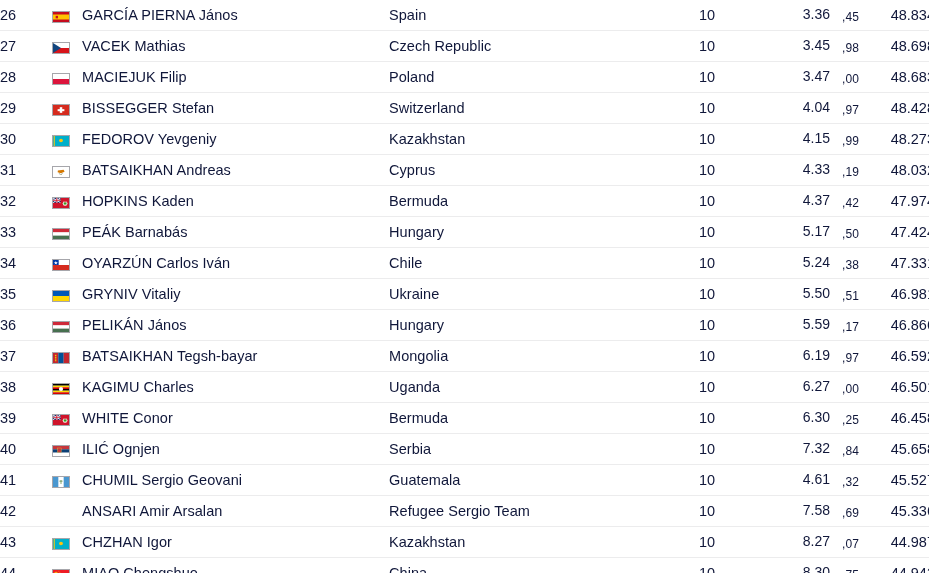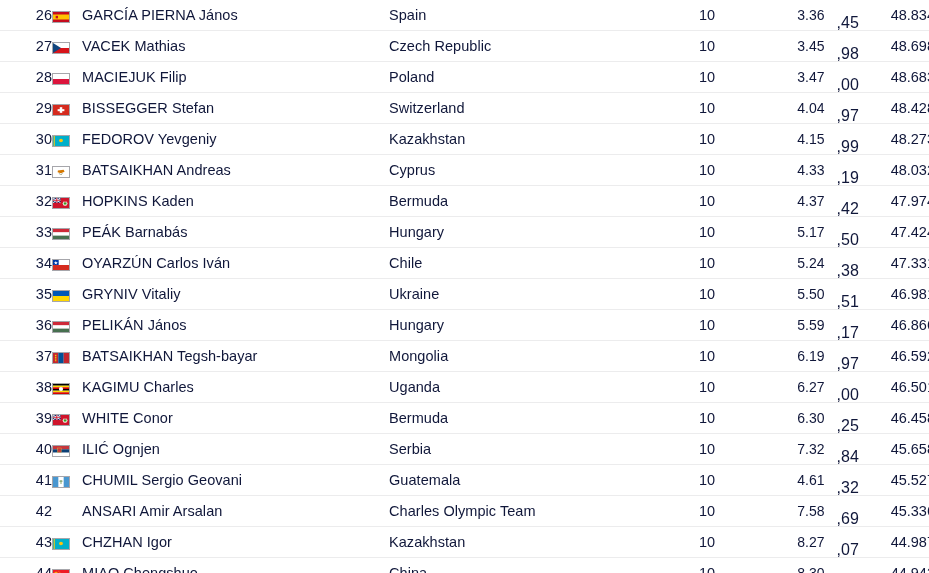--- a/index.html
+++ b/index.html
@@ -44,21 +44,20 @@
   .col-flag   { width: 30px;  text-align: left; }
   .col-name   { width: 307px; padding-left: 0px; text-align: left; }
   .col-country{ width: 310px; padding-left: 0px; text-align: left; }
   .col-laps   { width: 58px;  text-align: left; }
   .col-time   { width: 102px; text-align: right; padding-right: 1px; }
   .col-points { width: 70px;  text-align: right; padding-right: 0px; }
 
   .rank-cell {
     font-size: 14.5px;
     color: #10173a;
-    text-align: right;
   }
 
   .name-cell {
     letter-spacing: 0.05px;
   }
 
   .country-cell {
     letter-spacing: 0.05px;
   }
 
@@ -76,23 +75,23 @@
     background: #ddd;
     overflow: hidden;
     vertical-align: middle;
   }
   .flag.empty { border: none; background: none; }
   .flag svg { display: block; width: 100%; height: 100%; }
 
   
   .t-main { font-size: 14px; }
   .t-frac {
-    font-size: 16px;
+    font-size: 12px;
     position: relative;
-    top: 8px;
+    top: 2px;
     letter-spacing: 0.1px;
     padding-left: 12px;
   }
 
   .points-cell {
     font-size: 14.5px;
     
     position: relative;
     left: 6px;
   }
@@ -336,21 +335,21 @@
         <td class="col-name name-cell">CHUMIL Sergio Geovani</td>
         <td class="col-country country-cell">Guatemala</td>
         <td class="col-laps laps-cell">10</td>
         <td class="col-time"><span class="t-main">4.61</span><span class="t-frac">,32</span></td>
         <td class="col-points points-cell">45.527</td>
       </tr>
       <tr>
         <td class="col-rank rank-cell">42</td>
         <td class="col-flag"><span class="flag empty"></span></td>
         <td class="col-name name-cell">ANSARI Amir Arsalan</td>
-        <td class="col-country country-cell">Charles Olympic Team</td>
+        <td class="col-country country-cell">Refugee Sergio Team</td>
         <td class="col-laps laps-cell">10</td>
         <td class="col-time"><span class="t-main">7.58</span><span class="t-frac">,69</span></td>
         <td class="col-points points-cell">45.336</td>
       </tr>
       <tr>
         <td class="col-rank rank-cell">43</td>
         <td class="col-flag"><span class="flag"><svg viewBox="0 0 18 12" preserveAspectRatio="none">
               <rect width="18" height="12" fill="#00afca"></rect>
               <circle cx="9" cy="5.4" r="2.2" fill="#fec50c"></circle>
               <rect x="0.8" y="0" width="1.2" height="12" fill="#fec50c"></rect>

